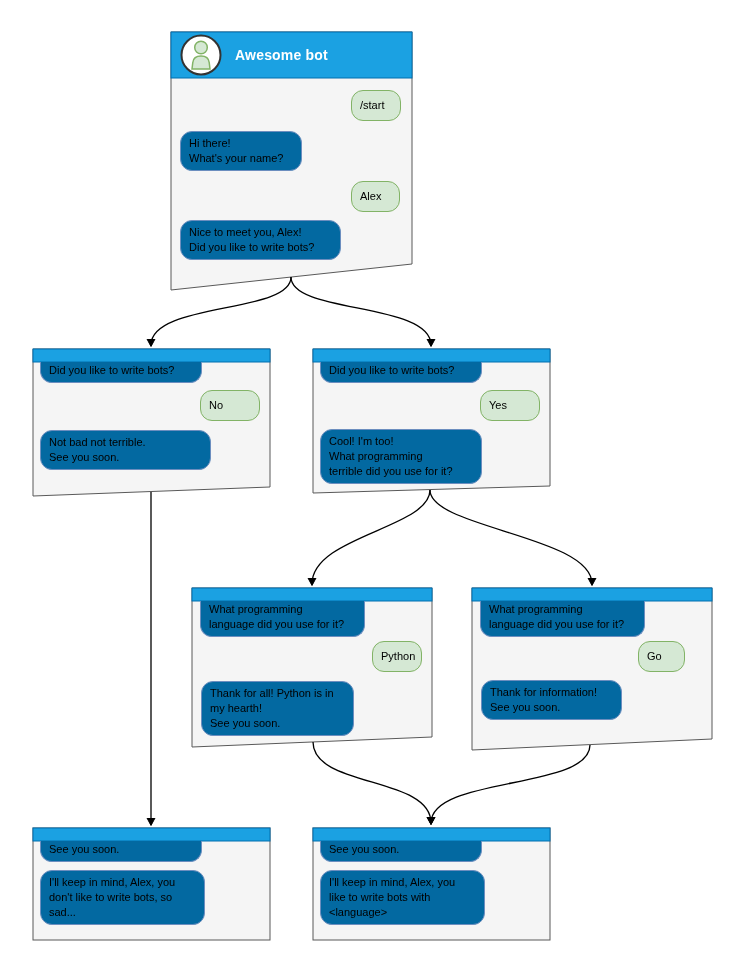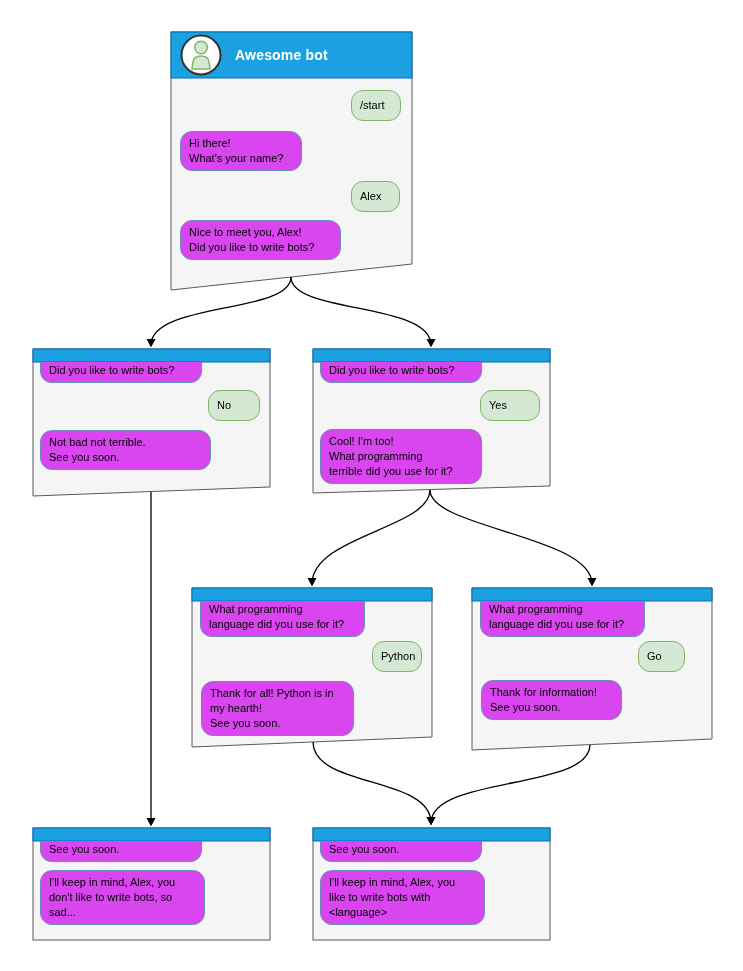--- a/index.html
+++ b/index.html
@@ -4,21 +4,21 @@
 <style>
   html,body{margin:0;padding:0;background:#ffffff;}
   .canvas{position:relative;width:743px;height:971px;background:#ffffff;
           font-family:"Liberation Sans",sans-serif;overflow:hidden;}
   .layer{position:absolute;left:0;top:0;}
   .window{position:absolute;}
   .win-title{position:absolute;left:64px;top:15px;color:#ffffff;font-weight:bold;
              font-size:14px;letter-spacing:.2px;}
   .bubble{position:absolute;box-sizing:border-box;font-size:11px;line-height:15px;
           white-space:pre-line;border-radius:12px;padding:4px 8px;color:#000000;}
-  .bubble.bot{background:#d946ef;border:1px solid #6C8EBF;}
+  .bubble.bot{background:#0369a1;border:1px solid #6C8EBF;}
   .bubble.user{background:#D5E8D4;border:1px solid #82B366;padding:7px 8px;}
   .bubble.clipped{border-top:none;border-top-left-radius:0;border-top-right-radius:0;
                   padding-top:1px;}
 </style>
 </head>
 <body>
 
 <div class="canvas">
 
   <svg class="layer" width="743" height="971" viewBox="0 0 743 971">
@@ -70,21 +70,21 @@
     <div class="bubble user" style="right:11px;top:58px;width:50px">/start</div>
     <div class="bubble bot" style="left:9px;top:99px;width:122px">Hi there!
 What's your name?</div>
     <div class="bubble user" style="right:12px;top:149px;width:49px">Alex</div>
     <div class="bubble bot" style="left:9px;top:188px;width:161px">Nice to meet you, Alex!
 Did you like to write bots?</div>
   </div>
 
   <div class="window" style="left:33px;top:349px;width:237px;height:148px">
     <div class="bubble bot clipped" style="left:7px;top:13px;width:162px">Did you like to write bots?</div>
-    <div class="bubble user" style="right:10px;top:41px;width:52px">No</div>
+    <div class="bubble user" style="right:10px;top:41px;width:60px">No</div>
     <div class="bubble bot" style="left:7px;top:81px;width:171px">Not bad not terrible.
 See you soon.</div>
   </div>
 
   <div class="window" style="left:313px;top:349px;width:237px;height:148px">
     <div class="bubble bot clipped" style="left:7px;top:13px;width:162px">Did you like to write bots?</div>
     <div class="bubble user" style="right:10px;top:41px;width:60px">Yes</div>
     <div class="bubble bot" style="left:7px;top:80px;width:162px">Cool! I'm too!
 What programming
 terrible did you use for it?</div>

